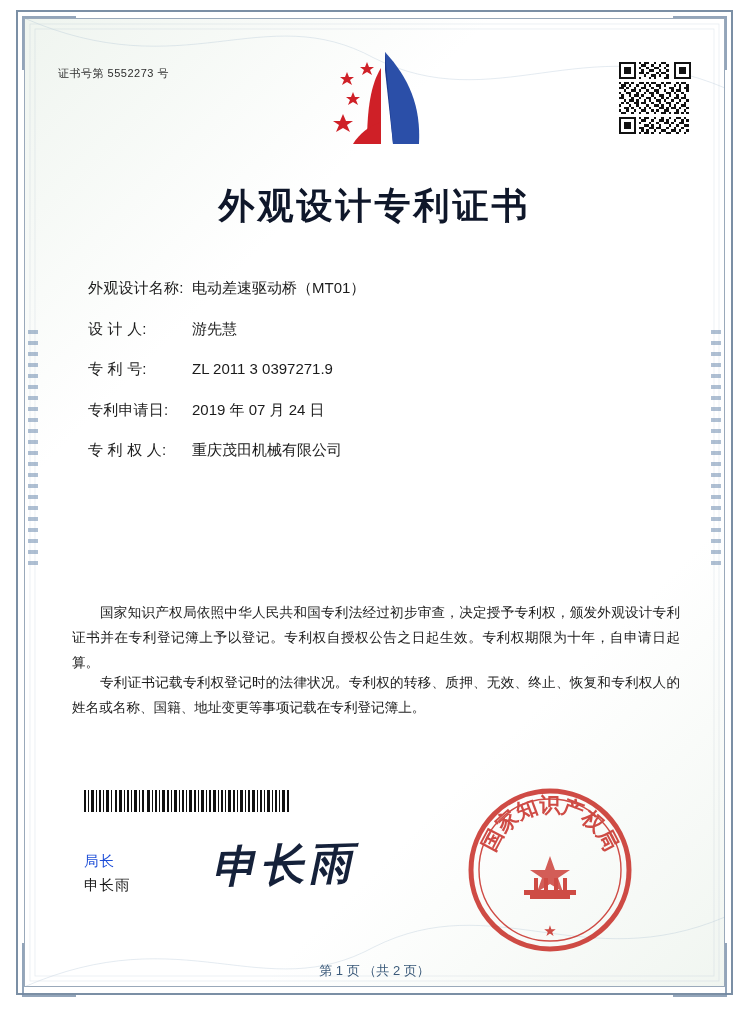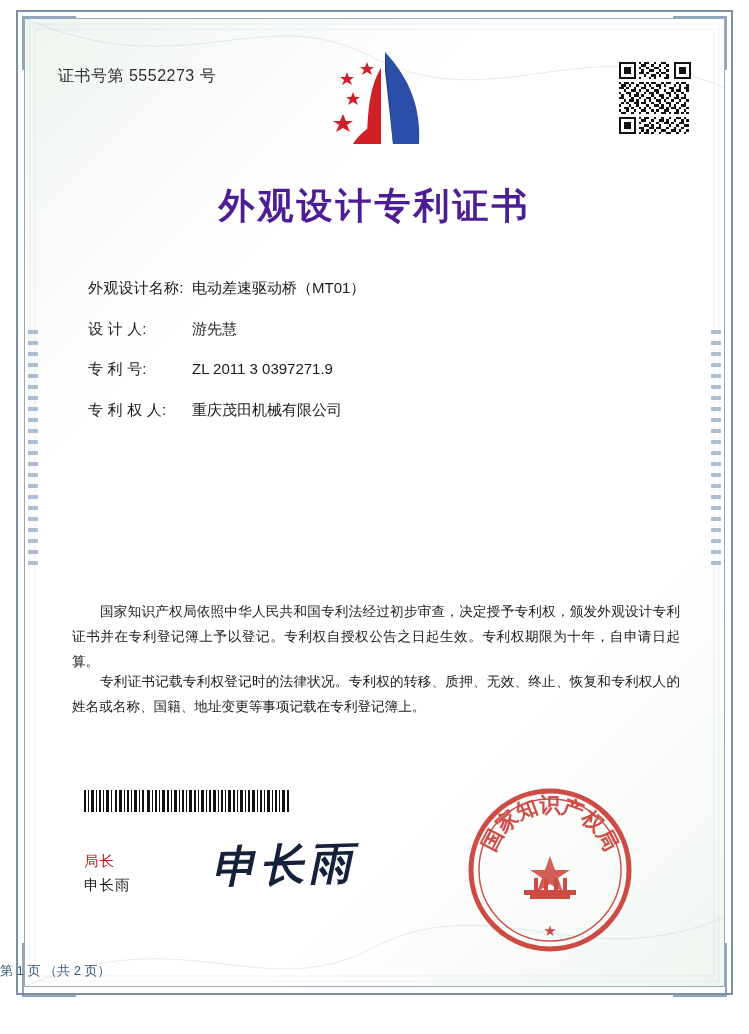--- a/index.html
+++ b/index.html
@@ -80,21 +80,21 @@
     position: absolute;
     left: 0;
     top: 0;
     width: 749px;
     height: 1034px;
   }
   .cert-no {
     position: absolute;
     left: 58px;
     top: 66px;
-    font-size: 16px;
+    font-size: 11px;
     color: #2d2d2d;
     letter-spacing: 0.5px;
     white-space: nowrap;
   }
   
   .logo {
     position: absolute;
     left: 323px;
     top: 48px;
     width: 116px;
@@ -111,21 +111,21 @@
   .title {
     position: absolute;
     left: 0;
     right: 0;
     top: 182px;
     text-align: center;
     font-family: "DejaVu Serif", "Liberation Serif", serif;
     font-weight: bold;
     font-size: 36px;
     letter-spacing: 3px;
-    color: #4c1d95;
+    color: #0f172a;
   }
   .fields {
     position: absolute;
     left: 72px;
     top: 278px;
     width: 610px;
   }
   .field {
     position: relative;
     font-size: 15px;
@@ -146,42 +146,42 @@
   .field .lbl2 {
     display: inline-block;
     width: 104px;
     margin-left: 86px;
   }
 
   .para {
     position: absolute;
     left: 72px;
     width: 608px;
-    font-family: Liberation Mono, monospace;
+    font-family: Liberation Sans, sans-serif;
     font-size: 13.6px;
     line-height: 25px;
     color: #1b1b1b;
     text-align: justify;
   }
   .para.p1 { top: 600px; text-indent: 28px; }
   .para.p2 { top: 670px; text-indent: 28px; }
 
   .barcode {
     position: absolute;
     left: 84px;
     top: 790px;
     width: 205px;
     height: 22px;
   }
   .sig-label {
     position: absolute;
     left: 84px;
     top: 852px;
     font-size: 14.5px;
-    color: #b91c1c;
+    color: #1d4ed8;
     letter-spacing: 1px;
   }
   .sig-name {
     position: absolute;
     left: 84px;
     top: 876px;
     font-size: 14.5px;
     color: #1b1b1b;
     letter-spacing: 1px;
   }
@@ -211,21 +211,21 @@
     top: 918px;
     font-size: 17px;
     color: #c9332c;
     letter-spacing: 1px;
     font-family: "DejaVu Sans Mono", monospace;
   }
   .page-num {
     position: absolute;
     left: 0; right: 0;
     top: 962px;
-    text-align: left;
+    text-align: center;
     font-size: 13px;
     color: #3b5a7a;
   }
   .footnote {
     position: absolute;
     left: 0; right: 0;
     top: 1010px;
     text-align: center;
     font-size: 13px;
     color: #1b1b1b;
@@ -499,20 +499,23 @@
       <div class="field">
         <span class="lbl">外观设计名称:</span><span class="val">电动差速驱动桥（MT01）</span>
       </div>
       <div class="field">
         <span class="lbl">设  计  人:</span><span class="val">游先慧</span>
       </div>
       <div class="field">
         <span class="lbl">专   利   号:</span><span class="val">ZL 2011 3 0397271.9</span>
       </div>
       <div class="field">
+        <span class="lbl">专利申请日:</span><span class="val">2019 年 07 月 24 日</span>
+      </div>
+      <div class="field">
         <span class="lbl">专 利 权 人:</span><span class="val">重庆茂田机械有限公司</span>
       </div>
     </div>
 
     <div class="para p1">国家知识产权局依照中华人民共和国专利法经过初步审查，决定授予专利权，颁发外观设计专利证书并在专利登记簿上予以登记。专利权自授权公告之日起生效。专利权期限为十年，自申请日起算。</div>
     <div class="para p2">专利证书记载专利权登记时的法律状况。专利权的转移、质押、无效、终止、恢复和专利权人的姓名或名称、国籍、地址变更等事项记载在专利登记簿上。</div>
 
     <svg class="barcode" viewBox="0 0 205 22" shape-rendering="crispEdges">
       <g fill="#111111">
         <rect x="0" y="0" width="2" height="22"></rect>

